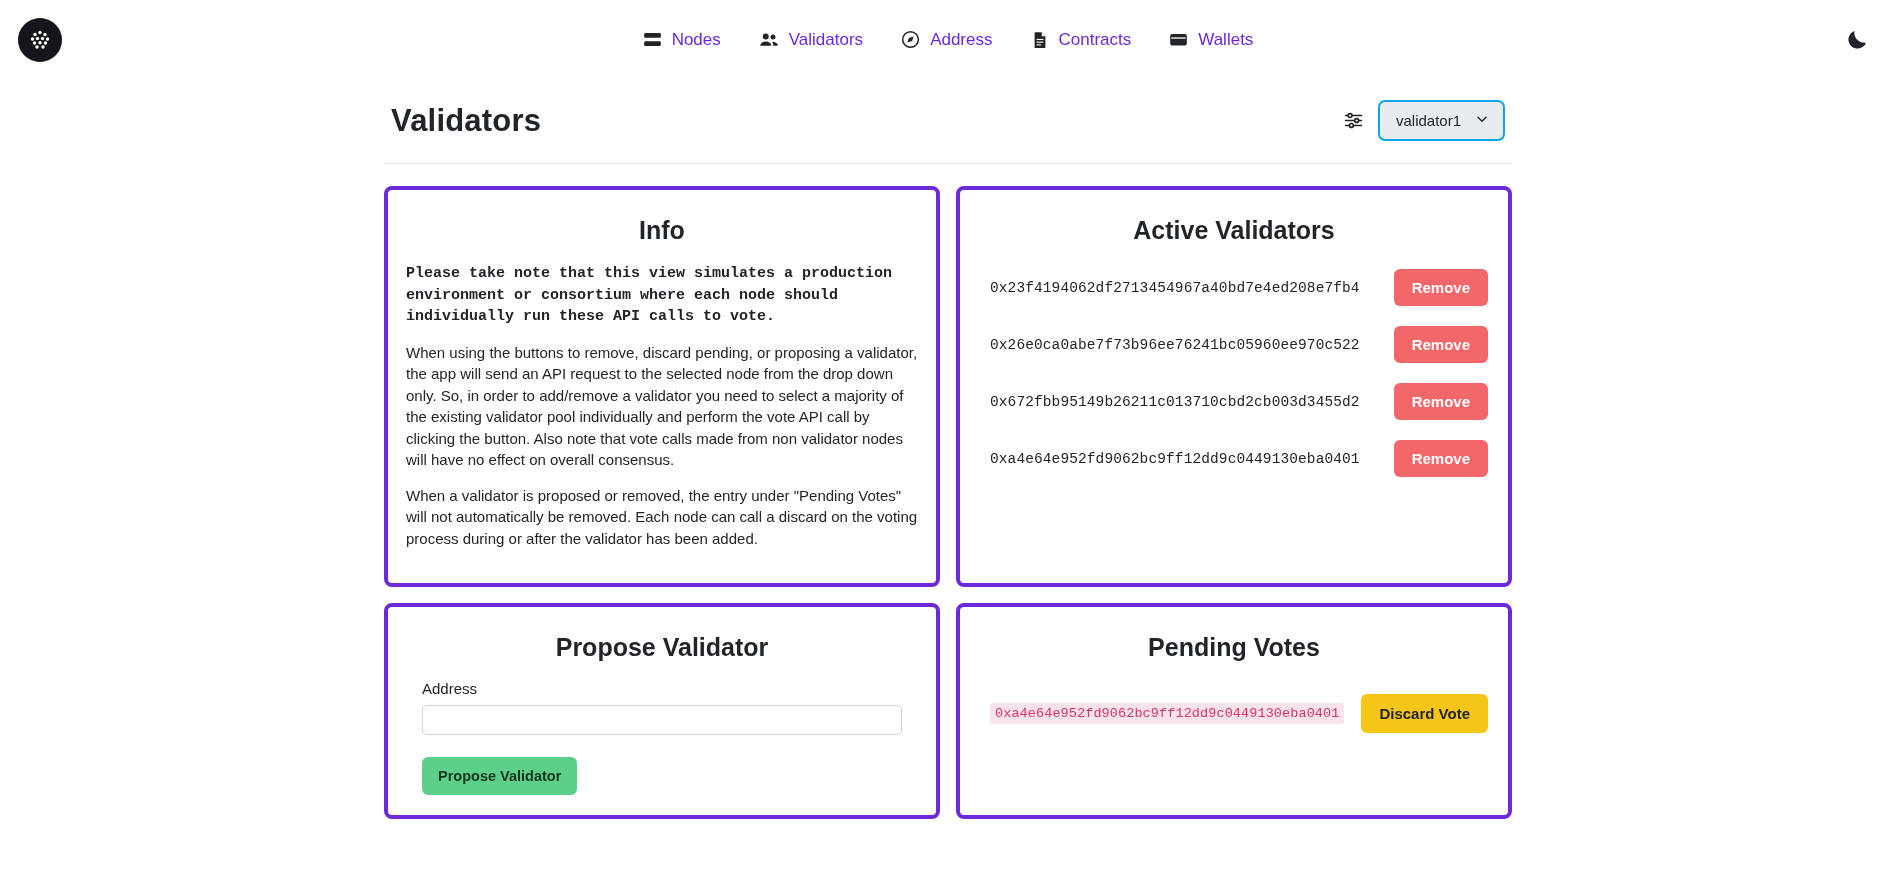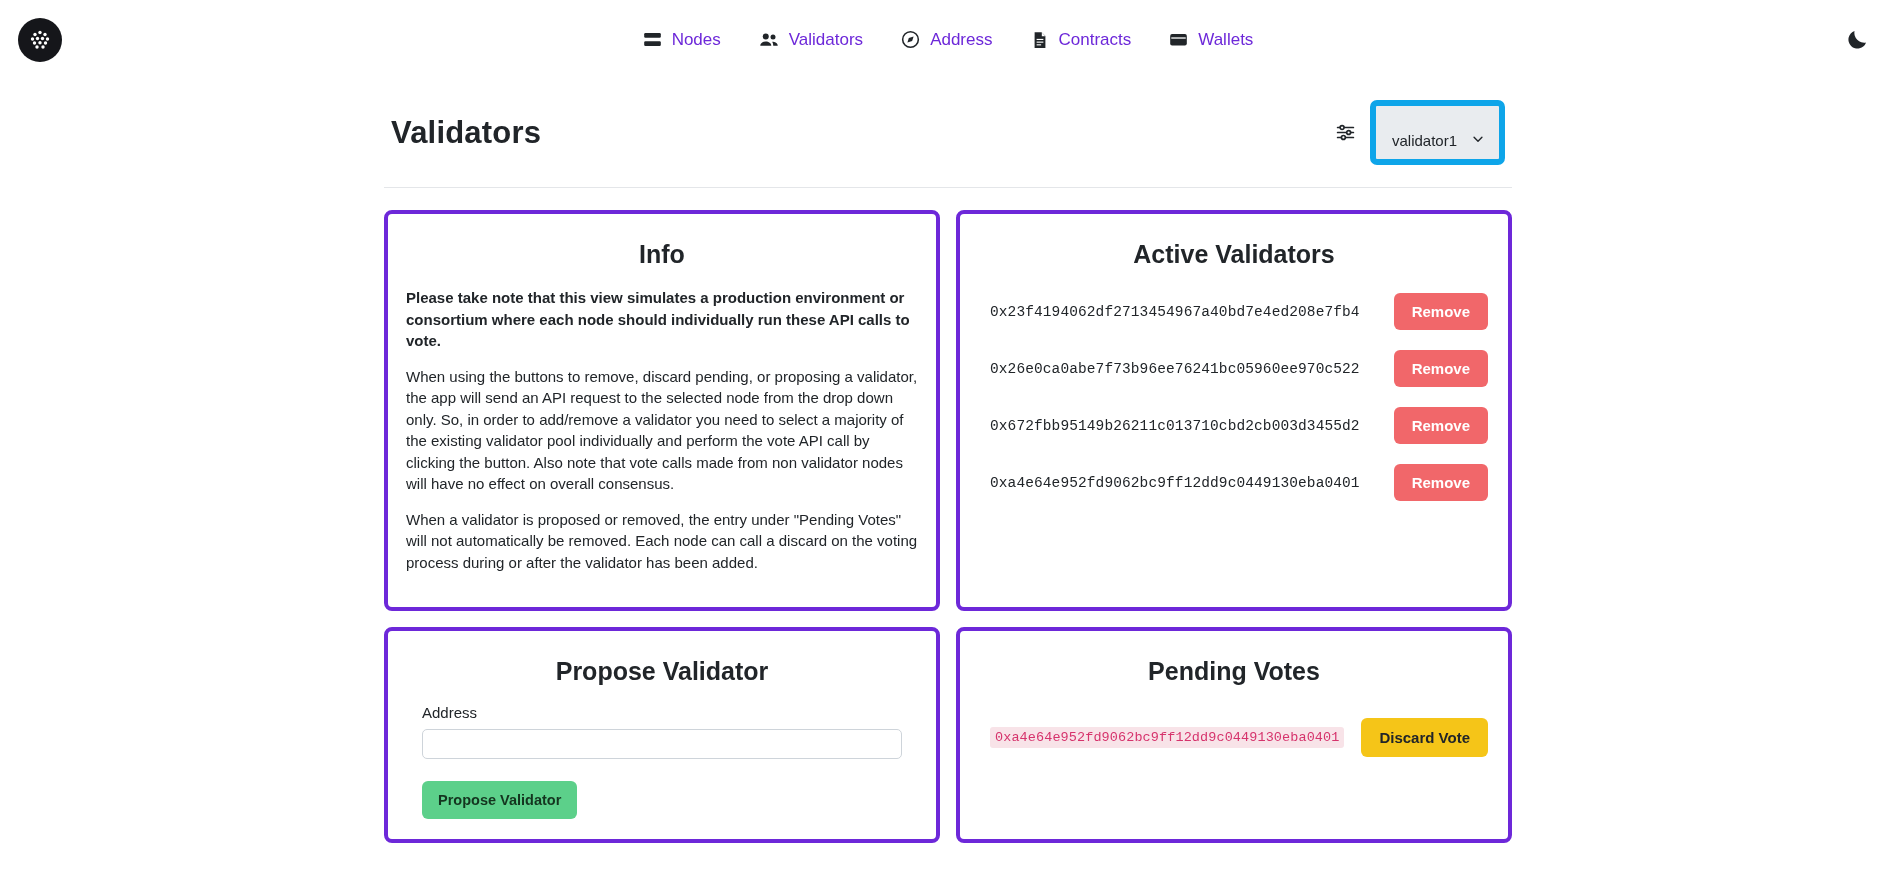--- a/index.html
+++ b/index.html
@@ -83,23 +83,23 @@
     display: flex;
     align-items: center;
     gap: 14px;
   }
   .filter-icon { color: #212529; display: flex; cursor: pointer; }
   .node-select {
     display: flex;
     align-items: center;
     gap: 14px;
     background: #e9ecef;
-    border: 6px solid #0ea5e9;
+    border: 2px solid #0ea5e9;
     border-radius: 7px;
-    padding: 26px 14px 10px 16px;
+    padding: 10px 14px 10px 16px;
     font-size: 15px;
     color: #212529;
     cursor: pointer;
     min-width: 100px;
     justify-content: space-between;
   }
 
   
   .grid {
     display: grid;
@@ -124,21 +124,21 @@
   .card-active{ min-height: 380px; }
   .card-propose { min-height: 212px; }
   .card-pending { min-height: 212px; }
 
   .info-body p {
     margin: 0 0 14px 0;
     font-size: 15px;
     line-height: 21.5px;
     color: #212529;
   }
-  .info-body p.bold { font-weight: bold; }
+  .info-body p.bold { font-weight: bold; font-family: Liberation Mono, monospace; }
 
   
   .val-row {
     display: flex;
     align-items: center;
     justify-content: space-between;
     padding: 6px 2px 6px 12px;
     margin-bottom: 8px;
   }
   .val-addr {

